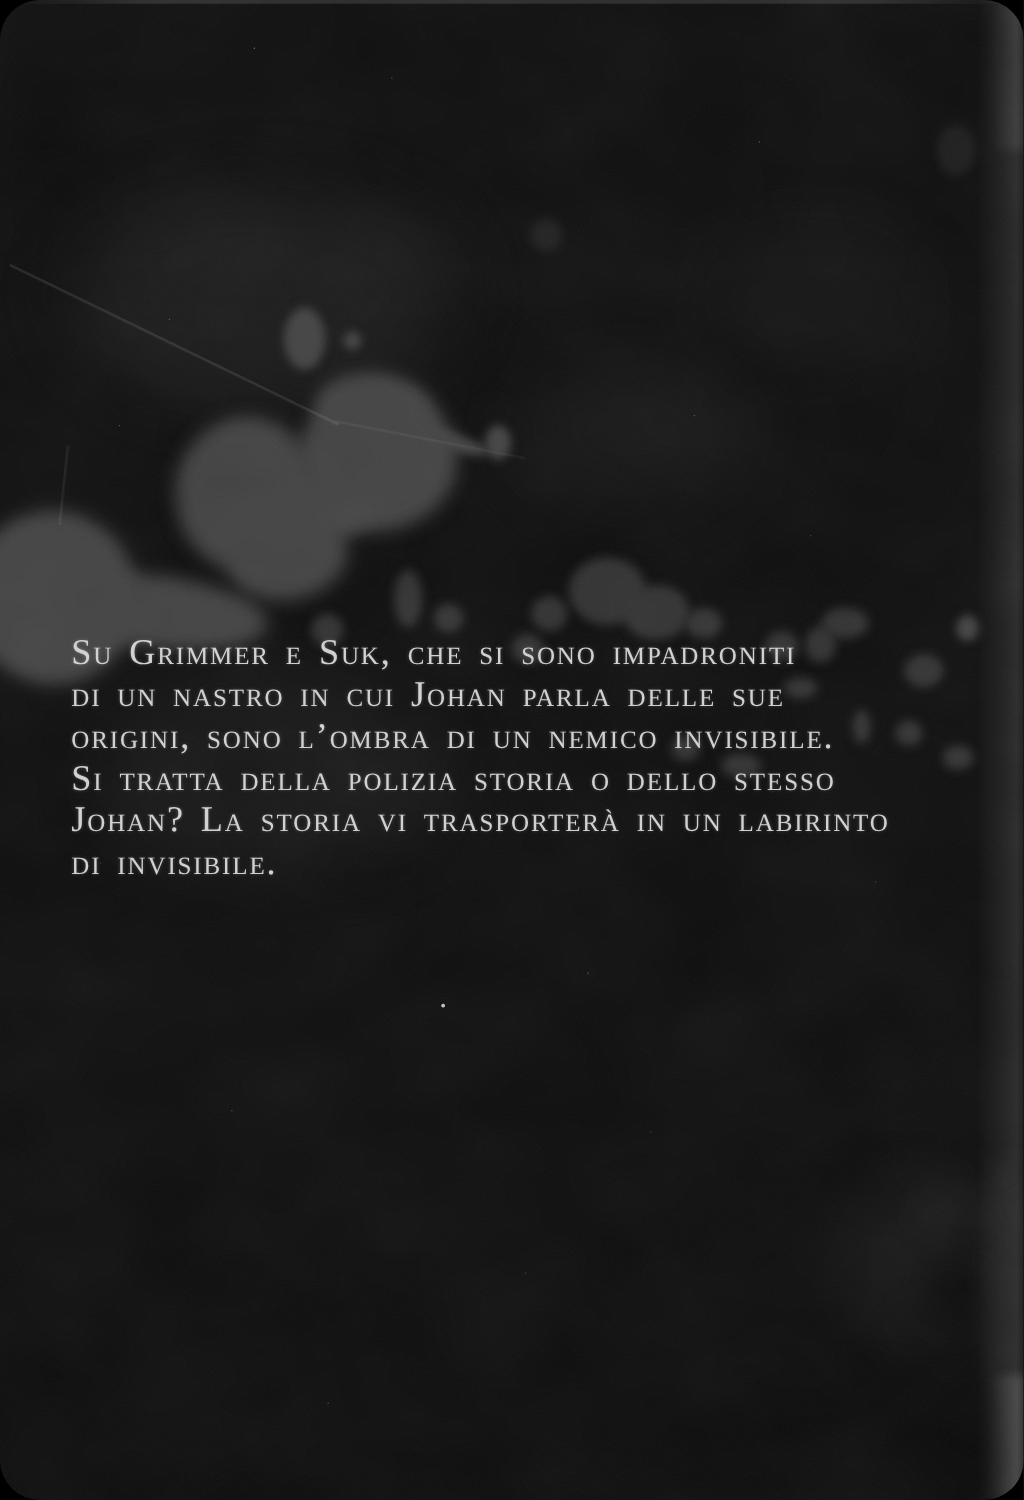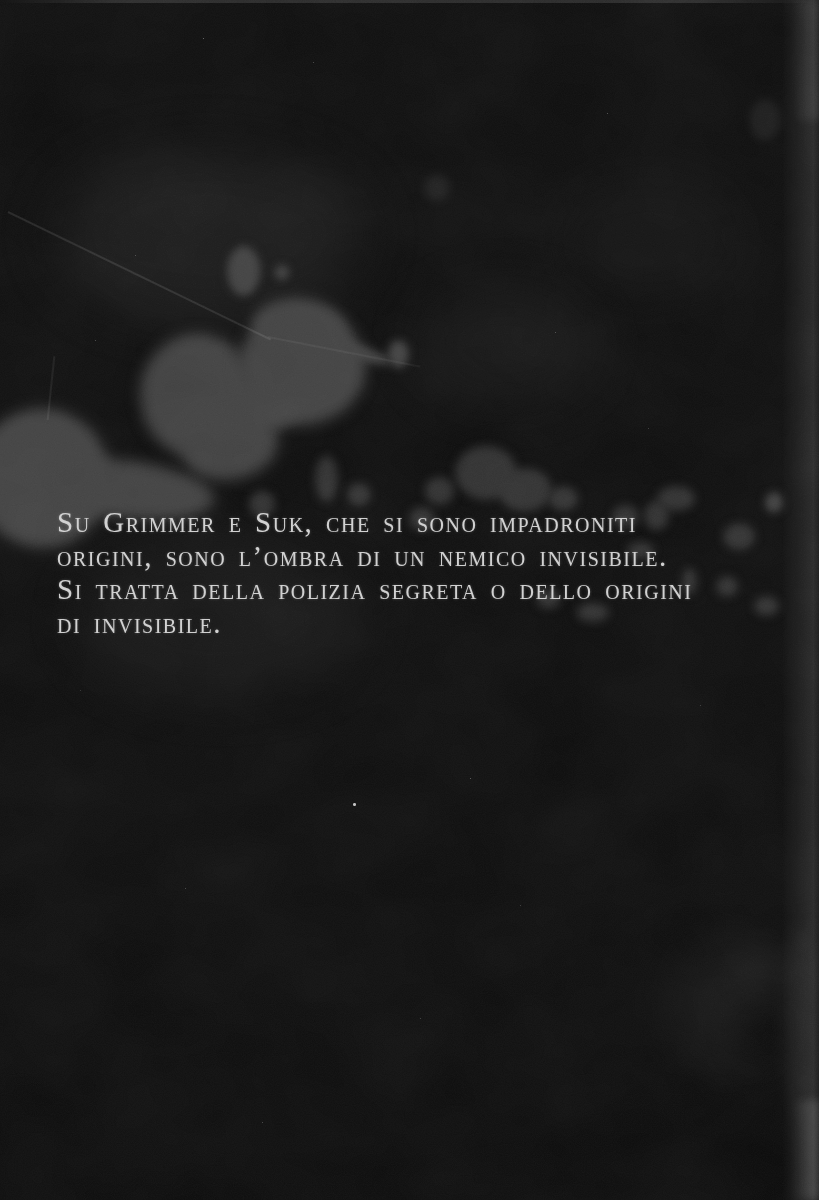--- a/index.html
+++ b/index.html
@@ -2,20 +2,21 @@
 <html style="--page_bg: #0b0b0b; --text: #cfcfcf; --splatter_bright: #404040; --splatter_faint: #303030;"><head>
 <meta charset="utf-8">
 <style>
   html,body{margin:0;padding:0;background:#000;}
   .page{
     position:relative;
     width:819px;height:1200px;
     overflow:hidden;
     background:var(--page_bg,#0b0b0b);
     font-family:"Liberation Serif","DejaVu Serif",serif;
+    border-radius:32px;
   }
   .layer{position:absolute;inset:0;pointer-events:none;}
   
   .bb,.bf,.bm{position:absolute;border-radius:50%;}
   .bb{background:var(--splatter_bright,#404040);filter:blur(7px);}
   .bf{background:var(--splatter_faint,#303030);filter:blur(4px);}
   .bm{background:#262626;filter:blur(26px);opacity:.5;}
   .bsm{filter:blur(4px);}
   
   .scratch{position:absolute;background:rgba(255,255,255,.10);transform-origin:left center;filter:blur(.5px);}
@@ -125,22 +126,24 @@
 
   <div class="edge-top"></div>
   <div class="edge-right"></div>
   <div class="corner-tr"></div>
   <div class="corner-br"></div>
 
   <div class="speck"></div>
 
   <div class="blurb">
     <div>Su Grimmer e Suk, che si sono impadroniti</div>
+    <div>di un nastro in cui Johan parla delle sue</div>
     <div>origini, sono l’ombra di un nemico invisibile.</div>
-    <div>Si tratta della polizia segreta o dello origini</div>
+    <div>Si tratta della polizia storia o dello stesso</div>
+    <div>Johan? La storia vi trasporterà in un labirinto</div>
     <div>di invisibile.</div>
   </div>
 
   <svg class="texture" width="819" height="1200">
     <defs>
       <filter id="mottle" x="-20%" y="-20%" width="140%" height="140%">
         <feTurbulence type="fractalNoise" baseFrequency="0.010 0.012" numOctaves="3" seed="11" stitchTiles="stitch"></feTurbulence>
         <feColorMatrix type="saturate" values="0"></feColorMatrix>
       </filter>
       <filter id="grain" x="0" y="0" width="100%" height="100%">

